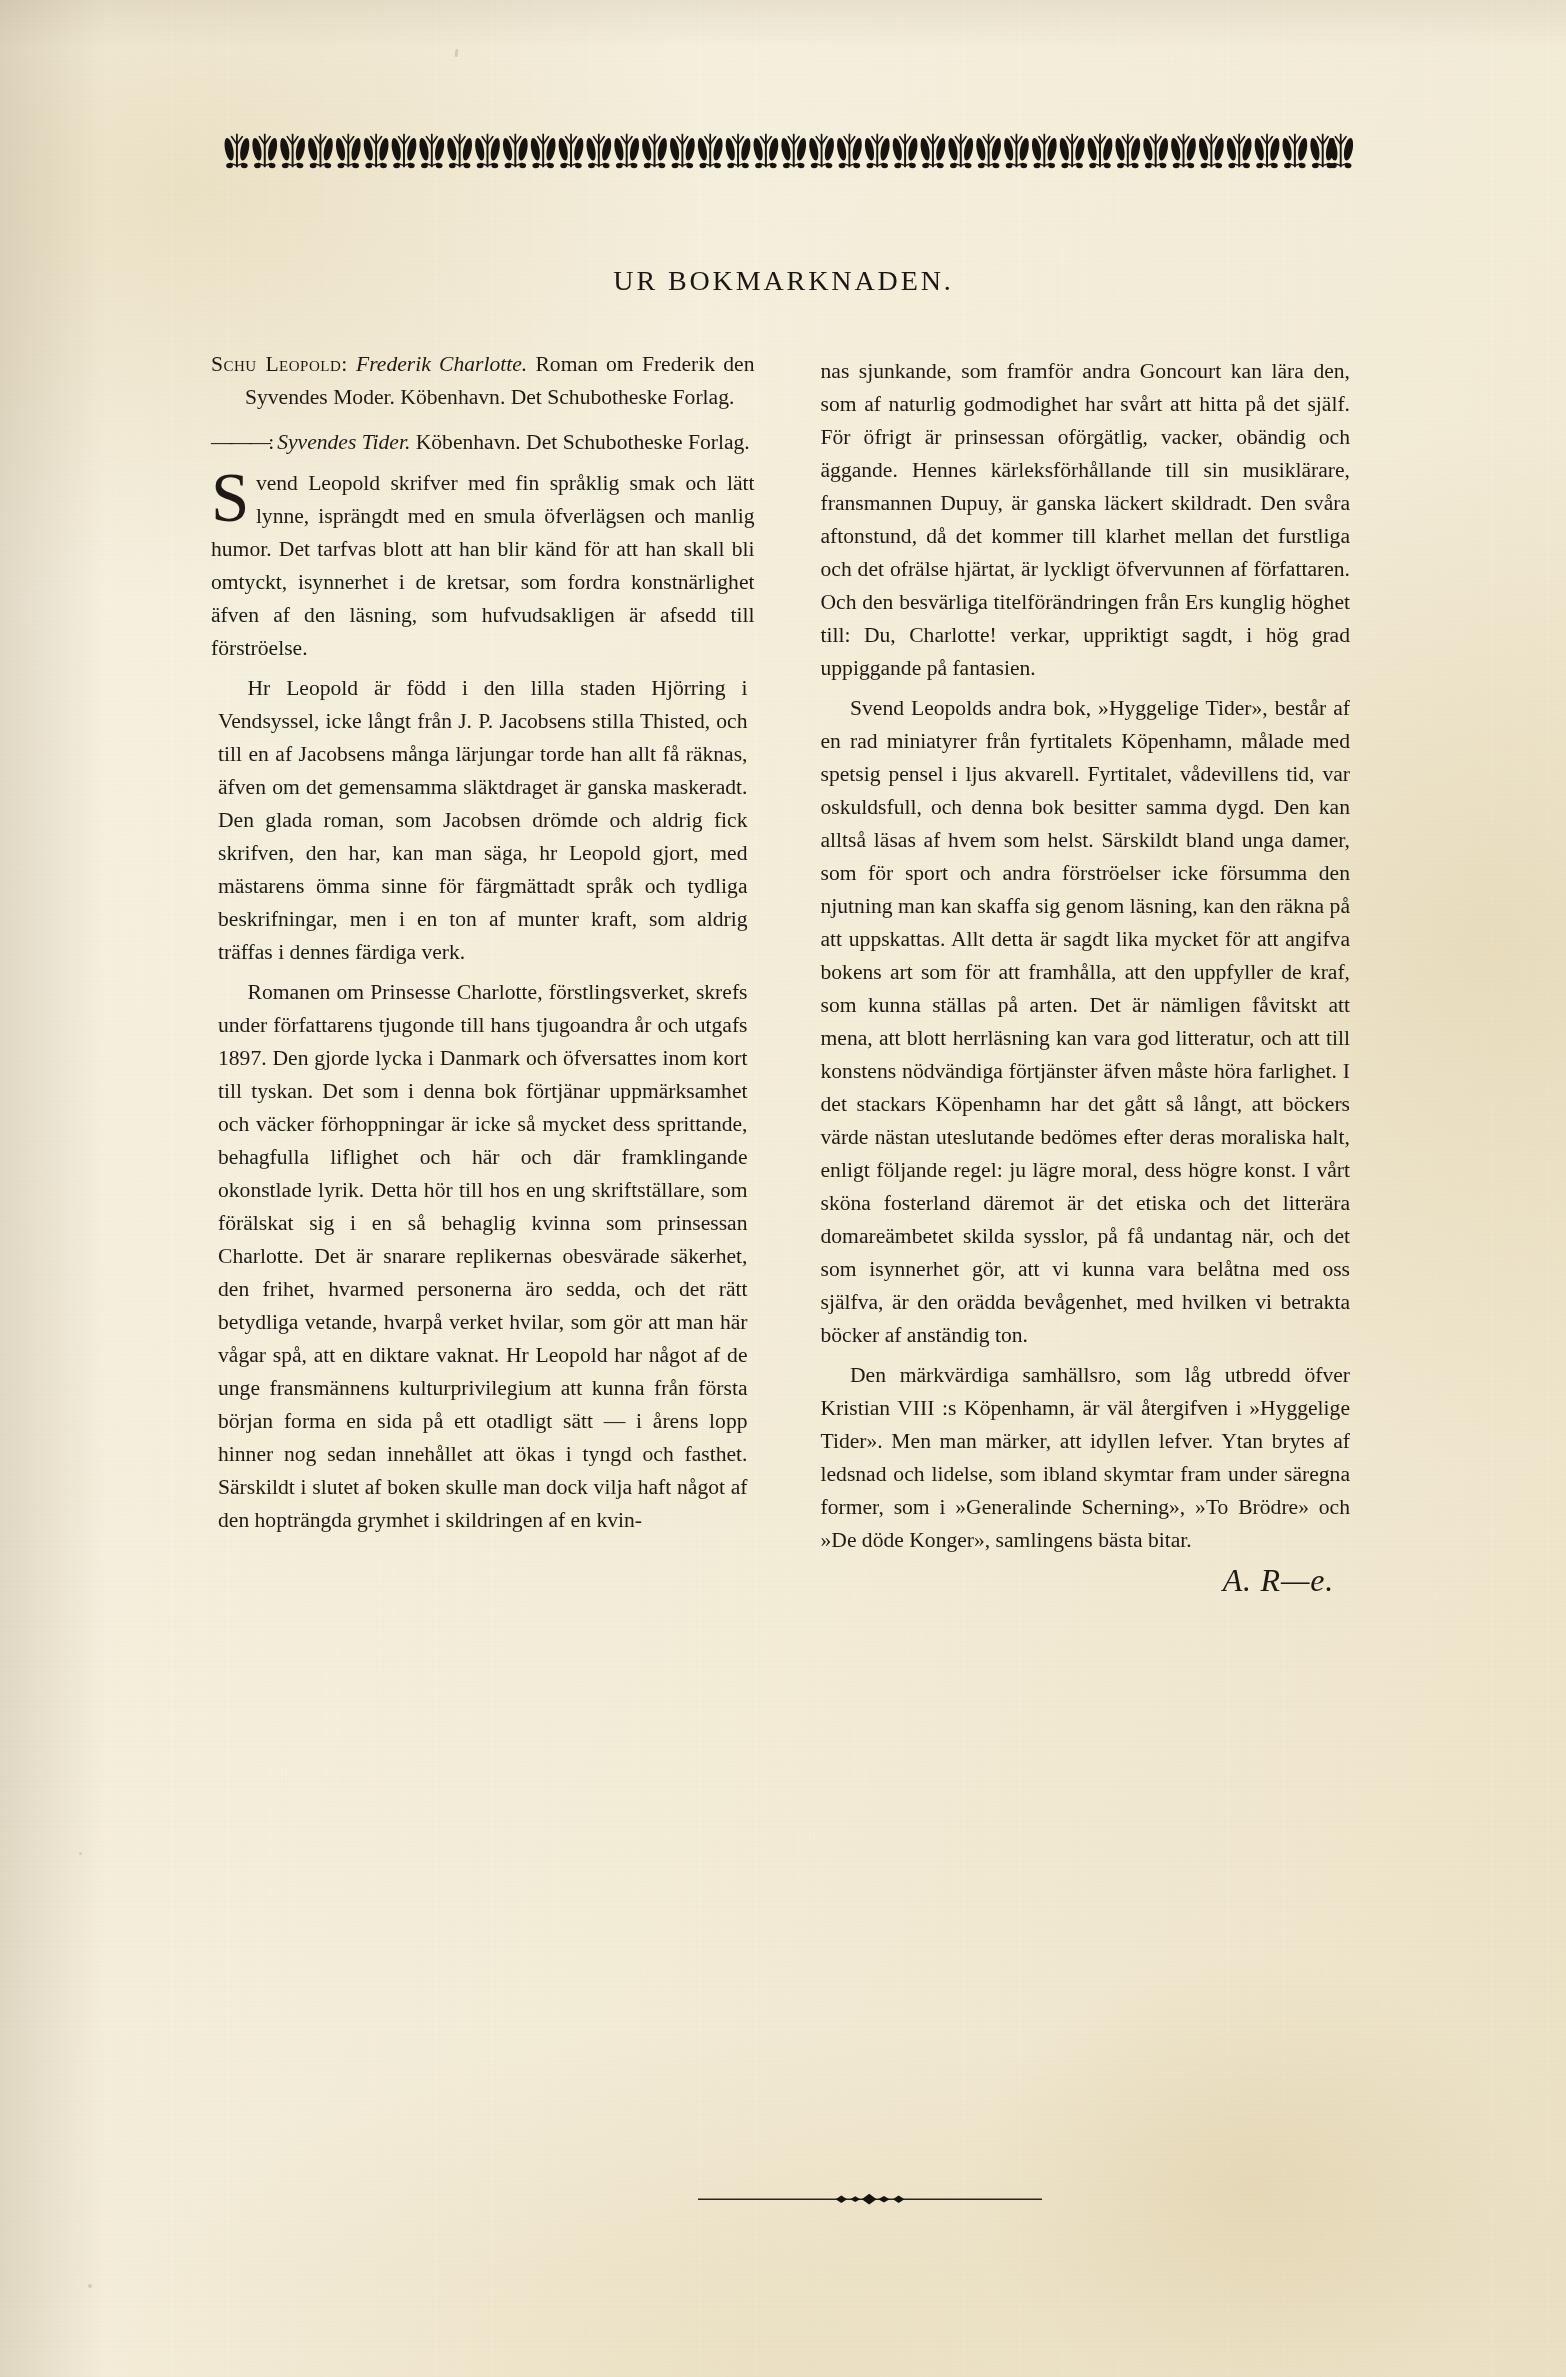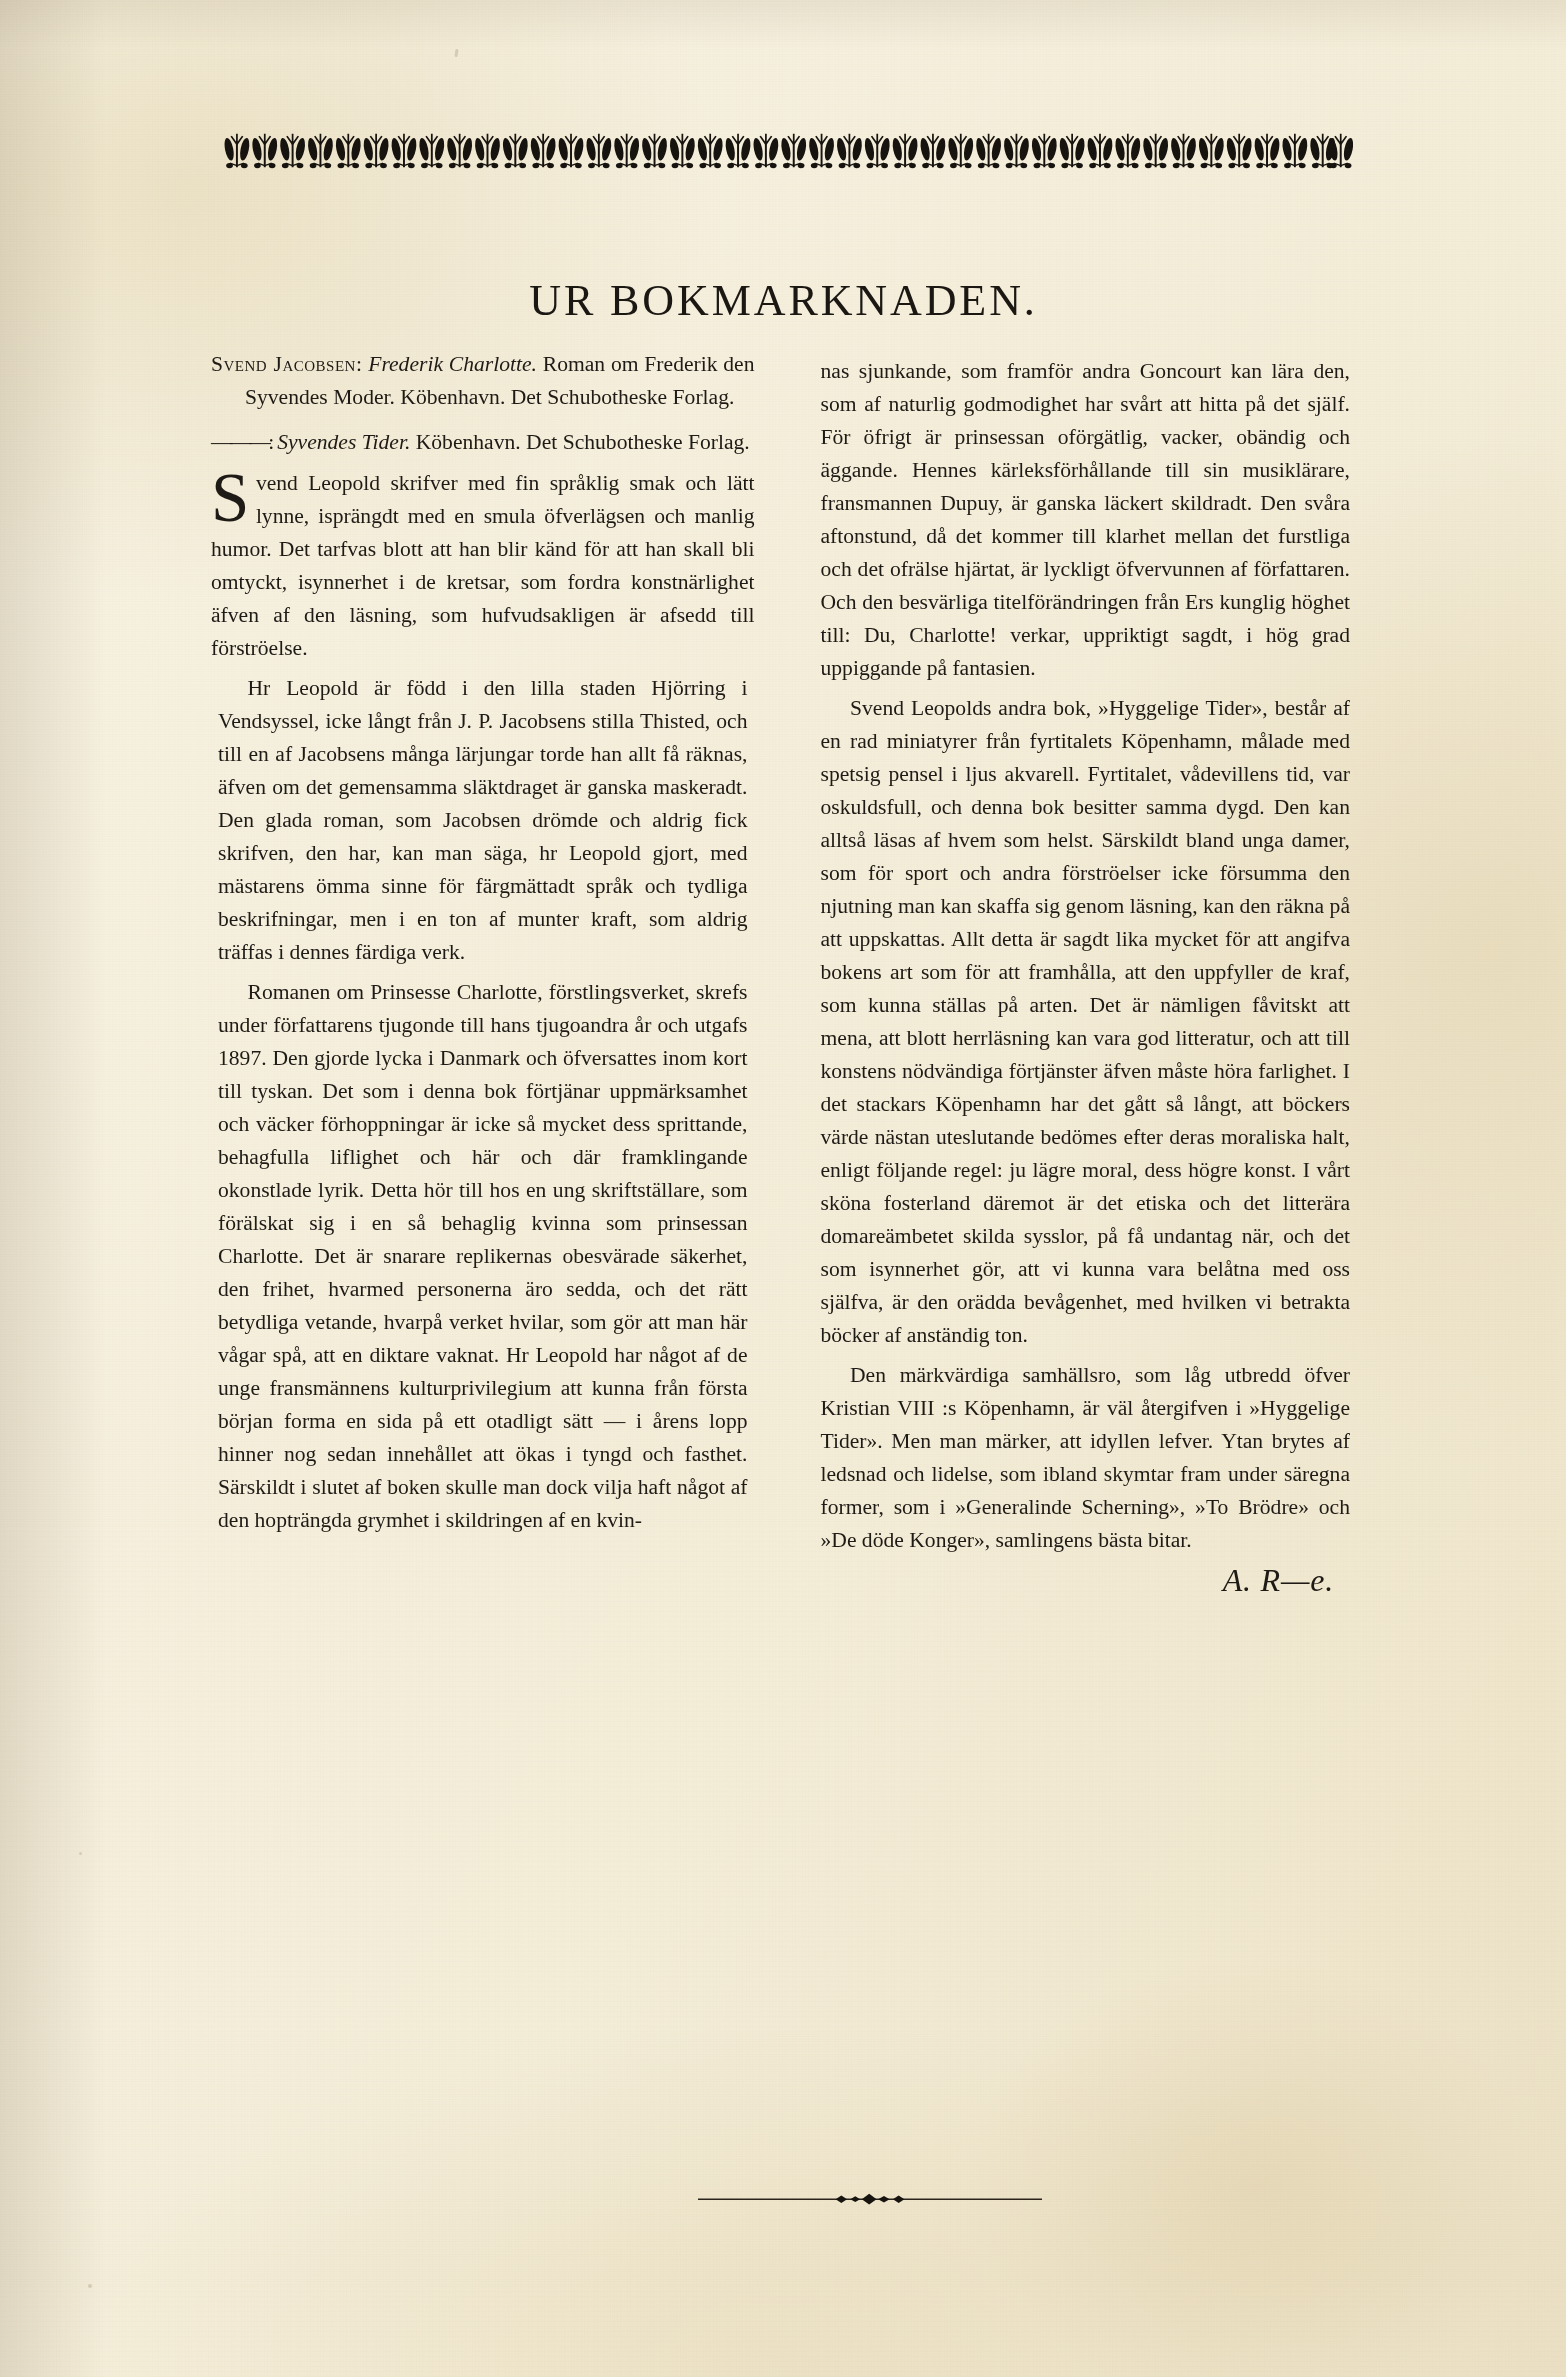--- a/index.html
+++ b/index.html
@@ -70,21 +70,21 @@
   }
   .ornament-band svg { display: block; }
 
   
   .page-title {
     position: absolute;
     top: 246px;
     left: 0;
     width: 1567px;
     text-align: center;
-    font-size: 44px;
+    font-size: 28px;
     letter-spacing: 2.9px;
     font-weight: 400;
     color: #1b1713;
     font-family: "Liberation Serif", "DejaVu Serif", serif;
   }
 
   
   .columns {
     position: absolute;
     top: 348px;
@@ -248,21 +248,21 @@
   </div>
 
   <h1 class="page-title">UR BOKMARKNADEN.</h1>
 
   <div class="columns">
 
     <div class="col">
 
       <div class="bib-entry">
         <span class="first-line-out">
-          <span class="smallcaps">Svend Jacobsen:</span>
+          <span class="smallcaps">Schu Leopold:</span>
           <span class="bookttl">Frederik Charlotte.</span><span> Roman om Frederik den Syvendes Moder. Köbenhavn. Det Schubotheske Forlag.</span>
         </span>
       </div>
 
       <div class="bib-entry second">
         <span class="first-line-out">
           <span class="dashrule">———:</span>
           <span class="bookttl">Syvendes Tider.</span><span> Köbenhavn. Det Schu­botheske Forlag.</span>
         </span>
       </div>

